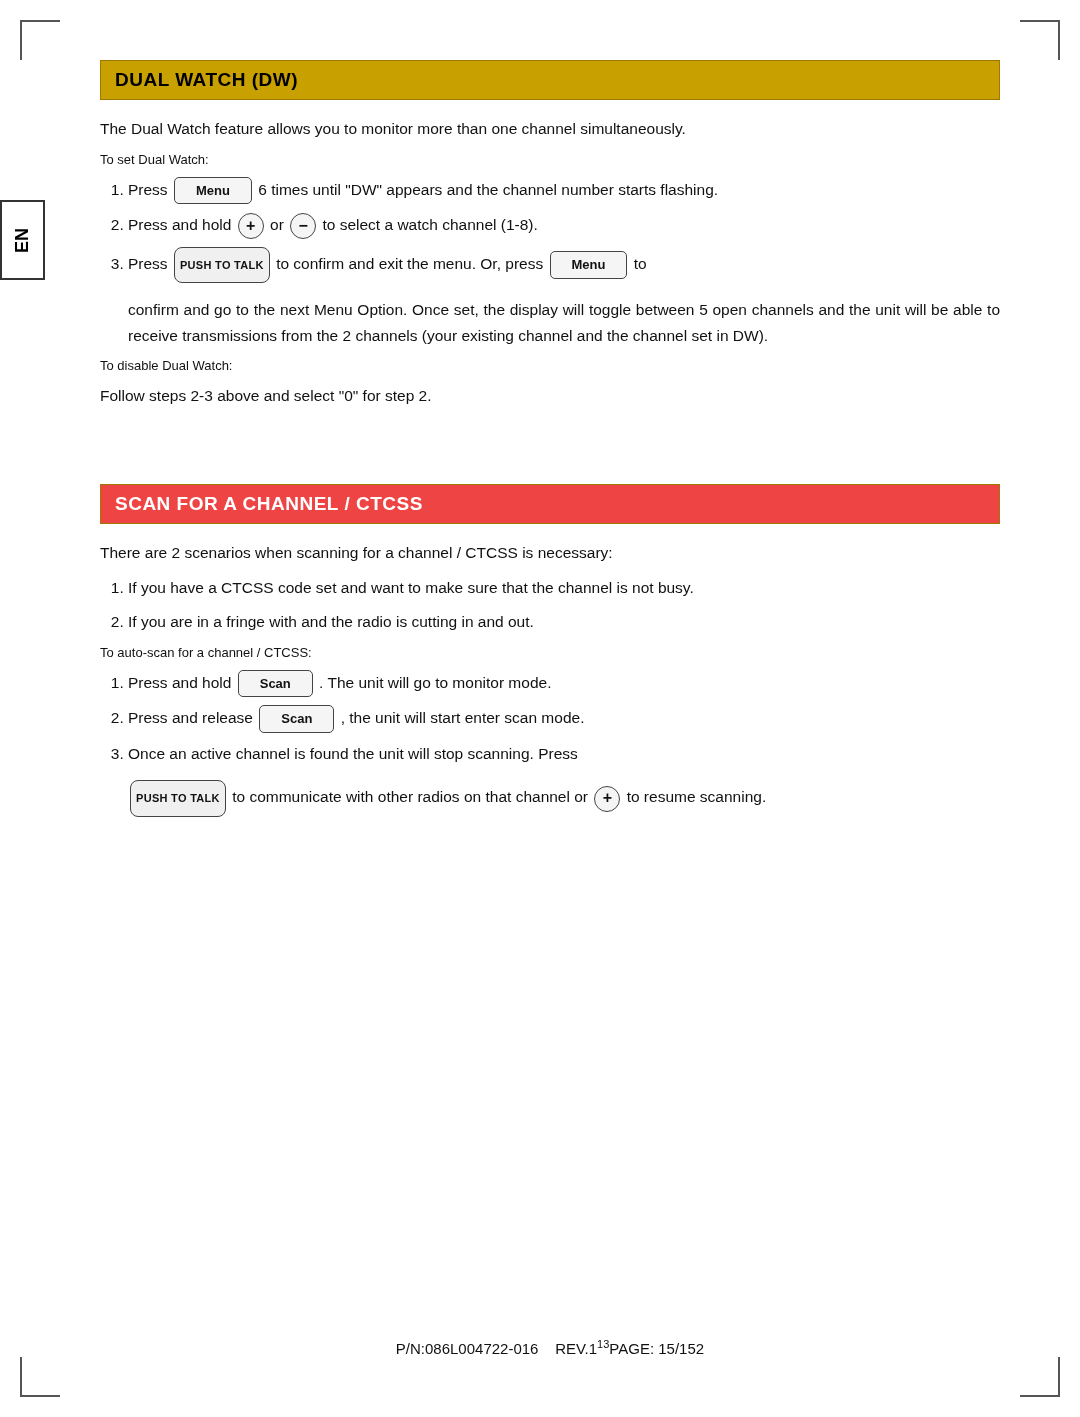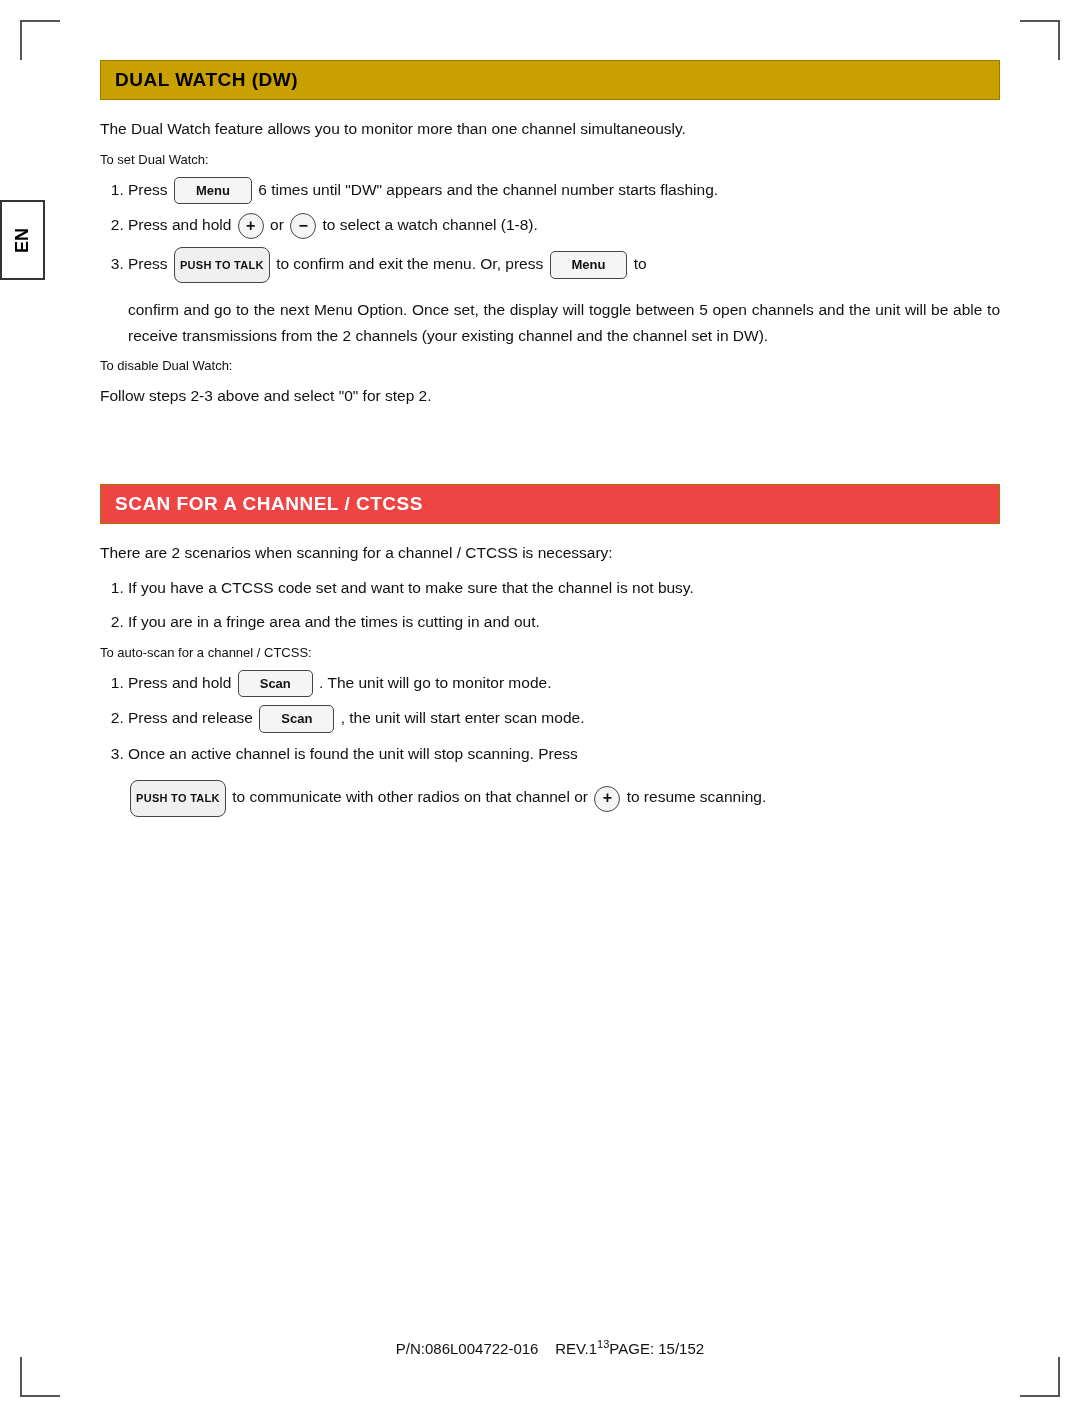--- a/index.html
+++ b/index.html
@@ -264,21 +264,21 @@
 
       <p class="body-text">
         There are 2 scenarios when scanning for a channel / CTCSS is necessary:
       </p>
 
       <ol class="numbered-list">
         <li>
           <span>If you have a CTCSS code set and want to make sure that the channel is not busy.</span>
         </li>
         <li>
-          <span>If you are in a fringe area and the times is cutting in and out.</span>
+          <span>If you are in a fringe with and the radio is cutting in and out.</span>
         </li>
       </ol>
 
       <p class="sub-heading">To auto-scan for a channel / CTCSS:</p>
 
       <ol class="numbered-list">
 
         <li>
           <span>Press and hold </span>
           <span class="btn-inline">Scan</span>

